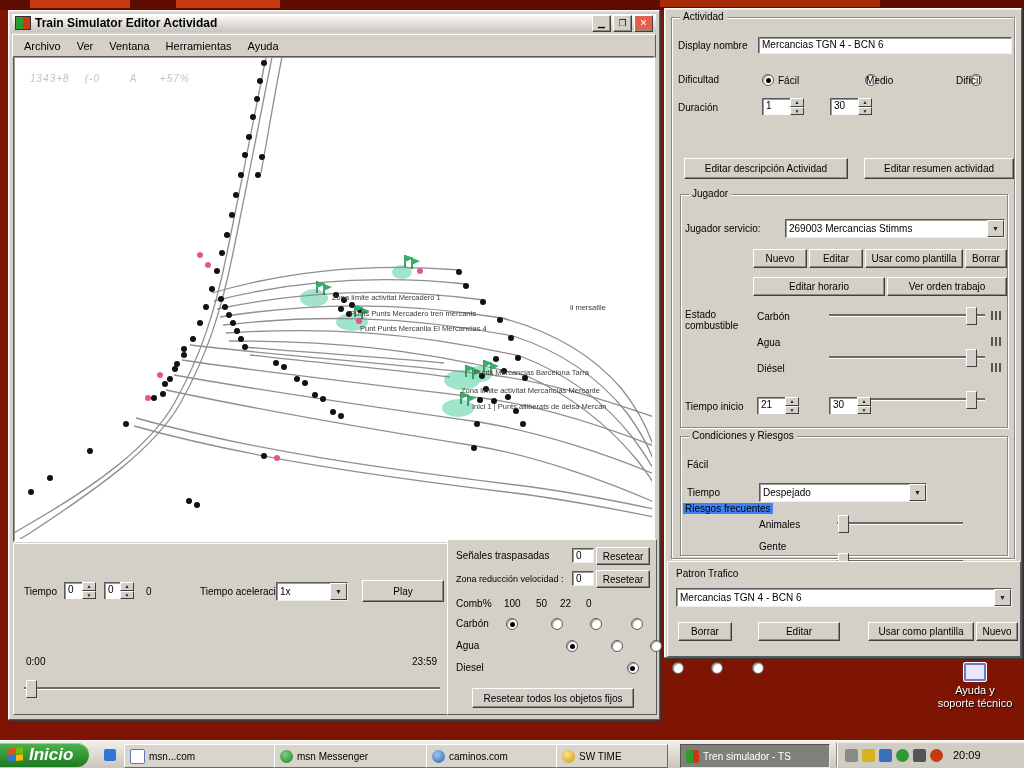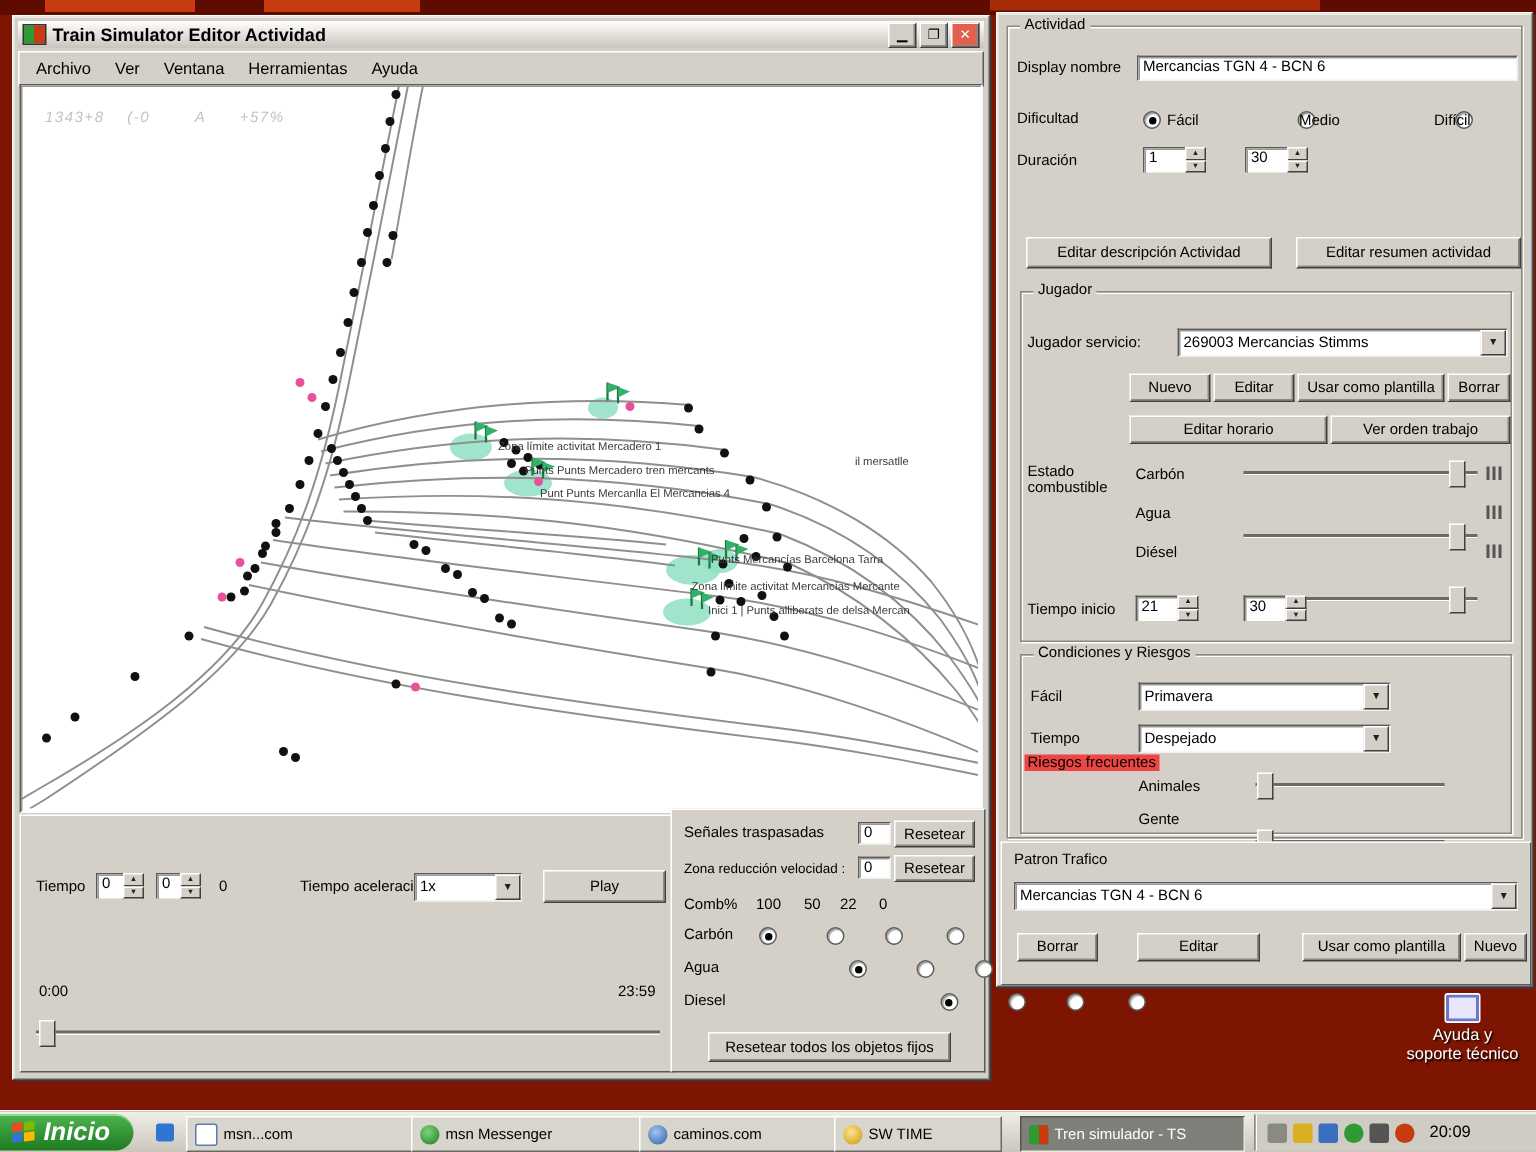--- a/index.html
+++ b/index.html
@@ -425,30 +425,26 @@
             <span>▲</span>
             <span>▼</span>
           </span>
       </span>
     </div>
 
     
     <div class="group abs" style="left:8px;top:418px;width:326px;height:118px;">
       <span class="group-label">Condiciones y Riesgos</span>
       <span class="lbl abs" style="left:6px;top:22px;">Fácil</span>
-      <div class="combo abs" style="left:78px;top:18px;width:166px;height:17px;">
-        <span class="val">Primavera</span>
-          <span class="cbtn">▼</span>
-      </div>
       <span class="lbl abs" style="left:6px;top:50px;">Tiempo</span>
       <div class="combo abs" style="left:78px;top:46px;width:166px;height:17px;">
         <span class="val">Despejado</span>
           <span class="cbtn">▼</span>
       </div>
-      <span class="lbl abs" style="left:2px;top:66px;background:#ef4444;padding:0 2px;">Riesgos frecuentes</span>
+      <span class="lbl abs" style="left:2px;top:66px;background:#3b82f6;padding:0 2px;">Riesgos frecuentes</span>
       <span class="lbl abs" style="left:78px;top:82px;">Animales</span>
       <div class="slider abs" style="left:156px;top:78px;width:126px;">
         <span class="track"></span>
           <span class="thumb" style="left:1px;"></span>
       </div>
       <span class="lbl abs" style="left:78px;top:104px;">Gente</span>
       <div class="slider abs" style="left:156px;top:100px;width:126px;">
         <span class="track"></span>
           <span class="thumb" style="left:1px;"></span>
       </div>

